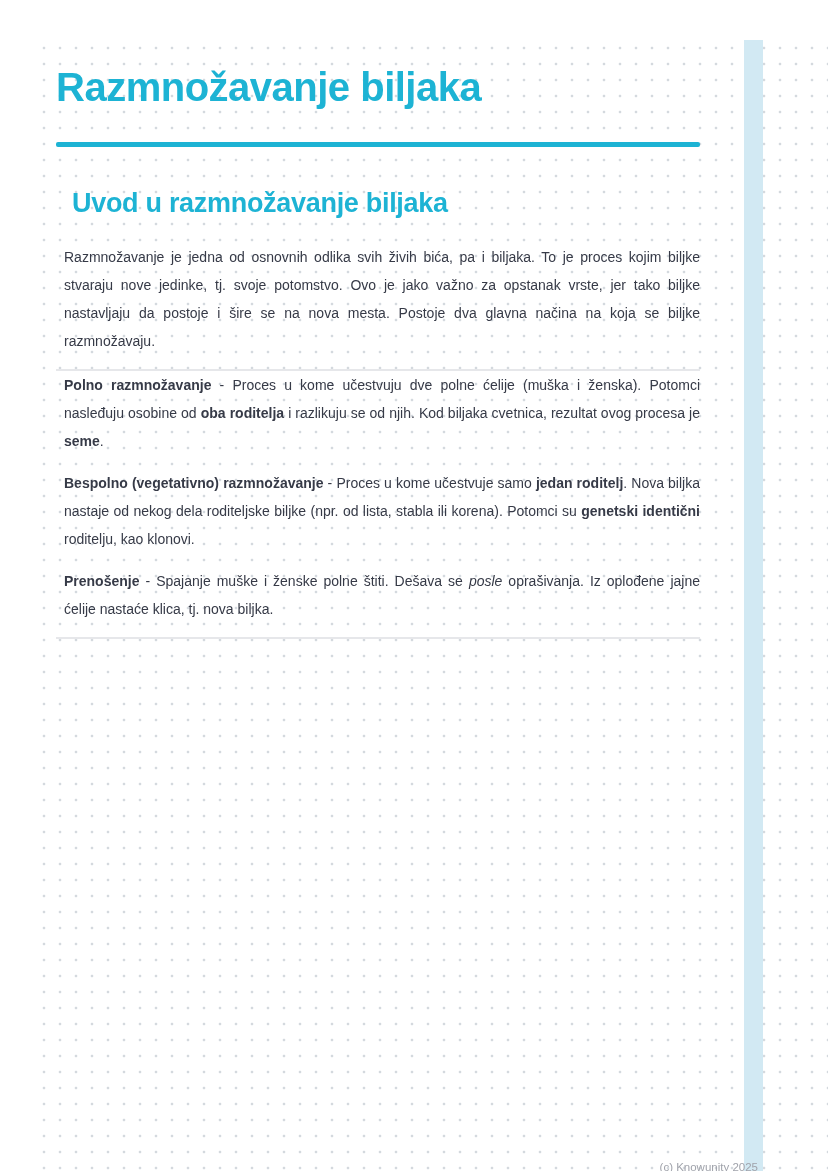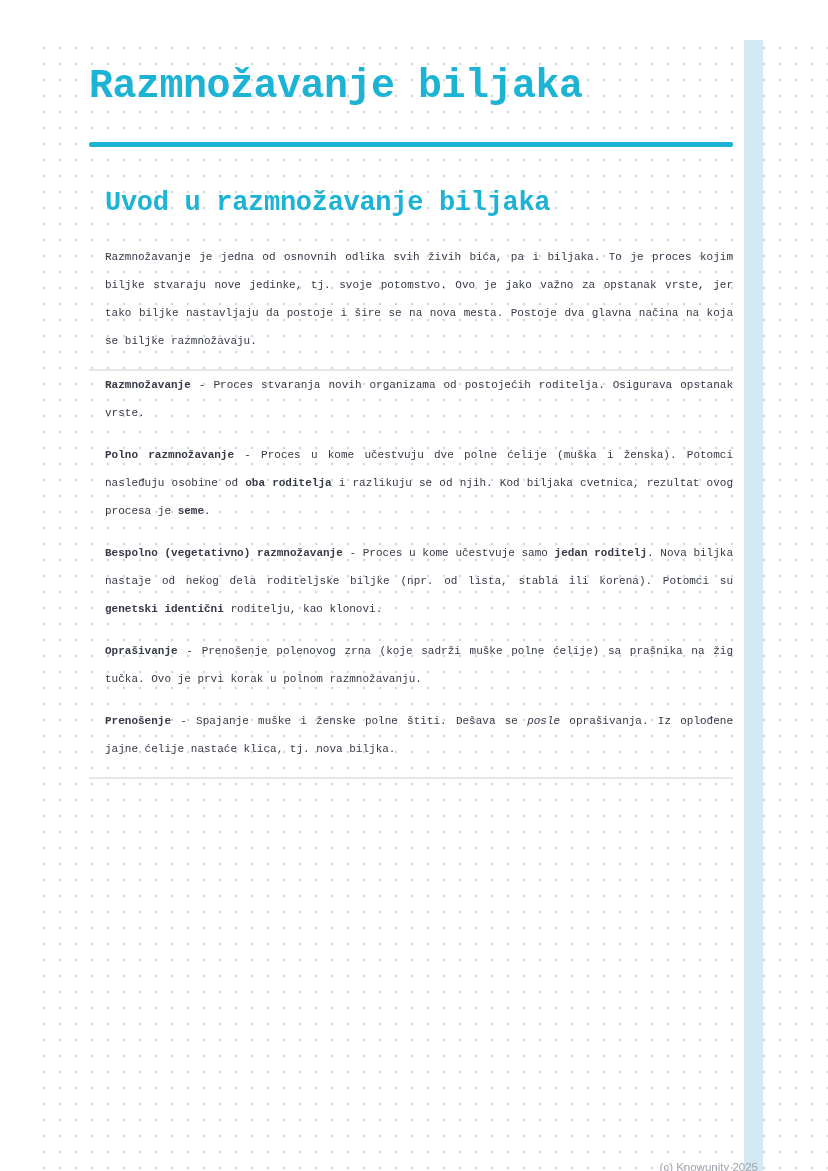--- a/index.html
+++ b/index.html
@@ -28,23 +28,22 @@
     z-index:0;
   }
   .side-stripe{
     position:absolute;
     left:744px;top:40px;bottom:0;width:19px;
     background:var(--stripe);
     z-index:1;
   }
   .content{
     position:absolute;
-    left:89px;top:64px;width:644px;
+    left:56px;top:64px;width:644px;
     z-index:2;
-    font-family:Liberation Mono, monospace;
   }
   h1{
     margin:0;
     font-size:40px;
     line-height:1.15;
     font-weight:700;
     letter-spacing:-0.5px;
     color:var(--accent);
   }
   .title-rule{
@@ -55,22 +54,22 @@
   }
   h2{
     margin:40px 0 24px 16px;
     font-size:27px;
     line-height:1.2;
     font-weight:700;
     letter-spacing:-0.3px;
     color:var(--accent);
   }
   p{
-    margin:0 0 14px 16px;
-    font-size:11px;
+    margin:0 0 14px 8px;
+    font-size:14px;
     line-height:28px;
     text-align:justify;
     color:var(--text);
   }
   p strong{font-weight:700;}
   p em{font-style:italic;}
   .divider{
     margin-top:8px;
     height:2px;
     background:var(--divider);
@@ -93,23 +92,21 @@
 <div class="content">
   <h1>Razmnožavanje biljaka</h1>
   <div class="title-rule"></div>
   <div id="sections">
       <section>
         <h2>Uvod u razmnožavanje biljaka</h2>
         <p><span>Razmnožavanje je jedna od osnovnih odlika svih živih bića, pa i biljaka. To je proces kojim biljke stvaraju nove jedinke, tj. svoje potomstvo. Ovo je jako važno za opstanak vrste, jer tako biljke nastavljaju da postoje i šire se na nova mesta. Postoje dva glavna načina na koja se biljke razmnožavaju.</span></p>
         <div class="divider"></div>
       </section>
       <section>
-        <p><strong>Razmnožavanje</strong><span> - Proces stvaranja novih organizama od postojećih roditelja. Osigurava opstanak vrste.</span></p>
         <p><strong>Polno razmnožavanje</strong><span> - Proces u kome učestvuju dve polne ćelije (muška i ženska). Potomci nasleđuju osobine od </span><strong>oba roditelja</strong><span> i razlikuju se od njih. Kod biljaka cvetnica, rezultat ovog procesa je </span><strong>seme</strong><span>.</span></p>
         <p><strong>Bespolno (vegetativno) razmnožavanje</strong><span> - Proces u kome učestvuje samo </span><strong>jedan roditelj</strong><span>. Nova biljka nastaje od nekog dela roditeljske biljke (npr. od lista, stabla ili korena). Potomci su </span><strong>genetski identični</strong><span> roditelju, kao klonovi.</span></p>
-        <p><strong>Oprašivanje</strong><span> - Prenošenje polenovog zrna (koje sadrži muške polne ćelije) sa prašnika na žig tučka. Ovo je prvi korak u polnom razmnožavanju.</span></p>
         <p><strong>Prenošenje</strong><span> - Spajanje muške i ženske polne štiti. Dešava se </span><em>posle</em><span> oprašivanja. Iz oplođene jajne ćelije nastaće klica, tj. nova biljka.</span></p>
         <div class="divider"></div>
       </section>
     </div>
 </div>
 
 <div class="footer-note">(c) Knowunity 2025</div>
 
 </body></html>

